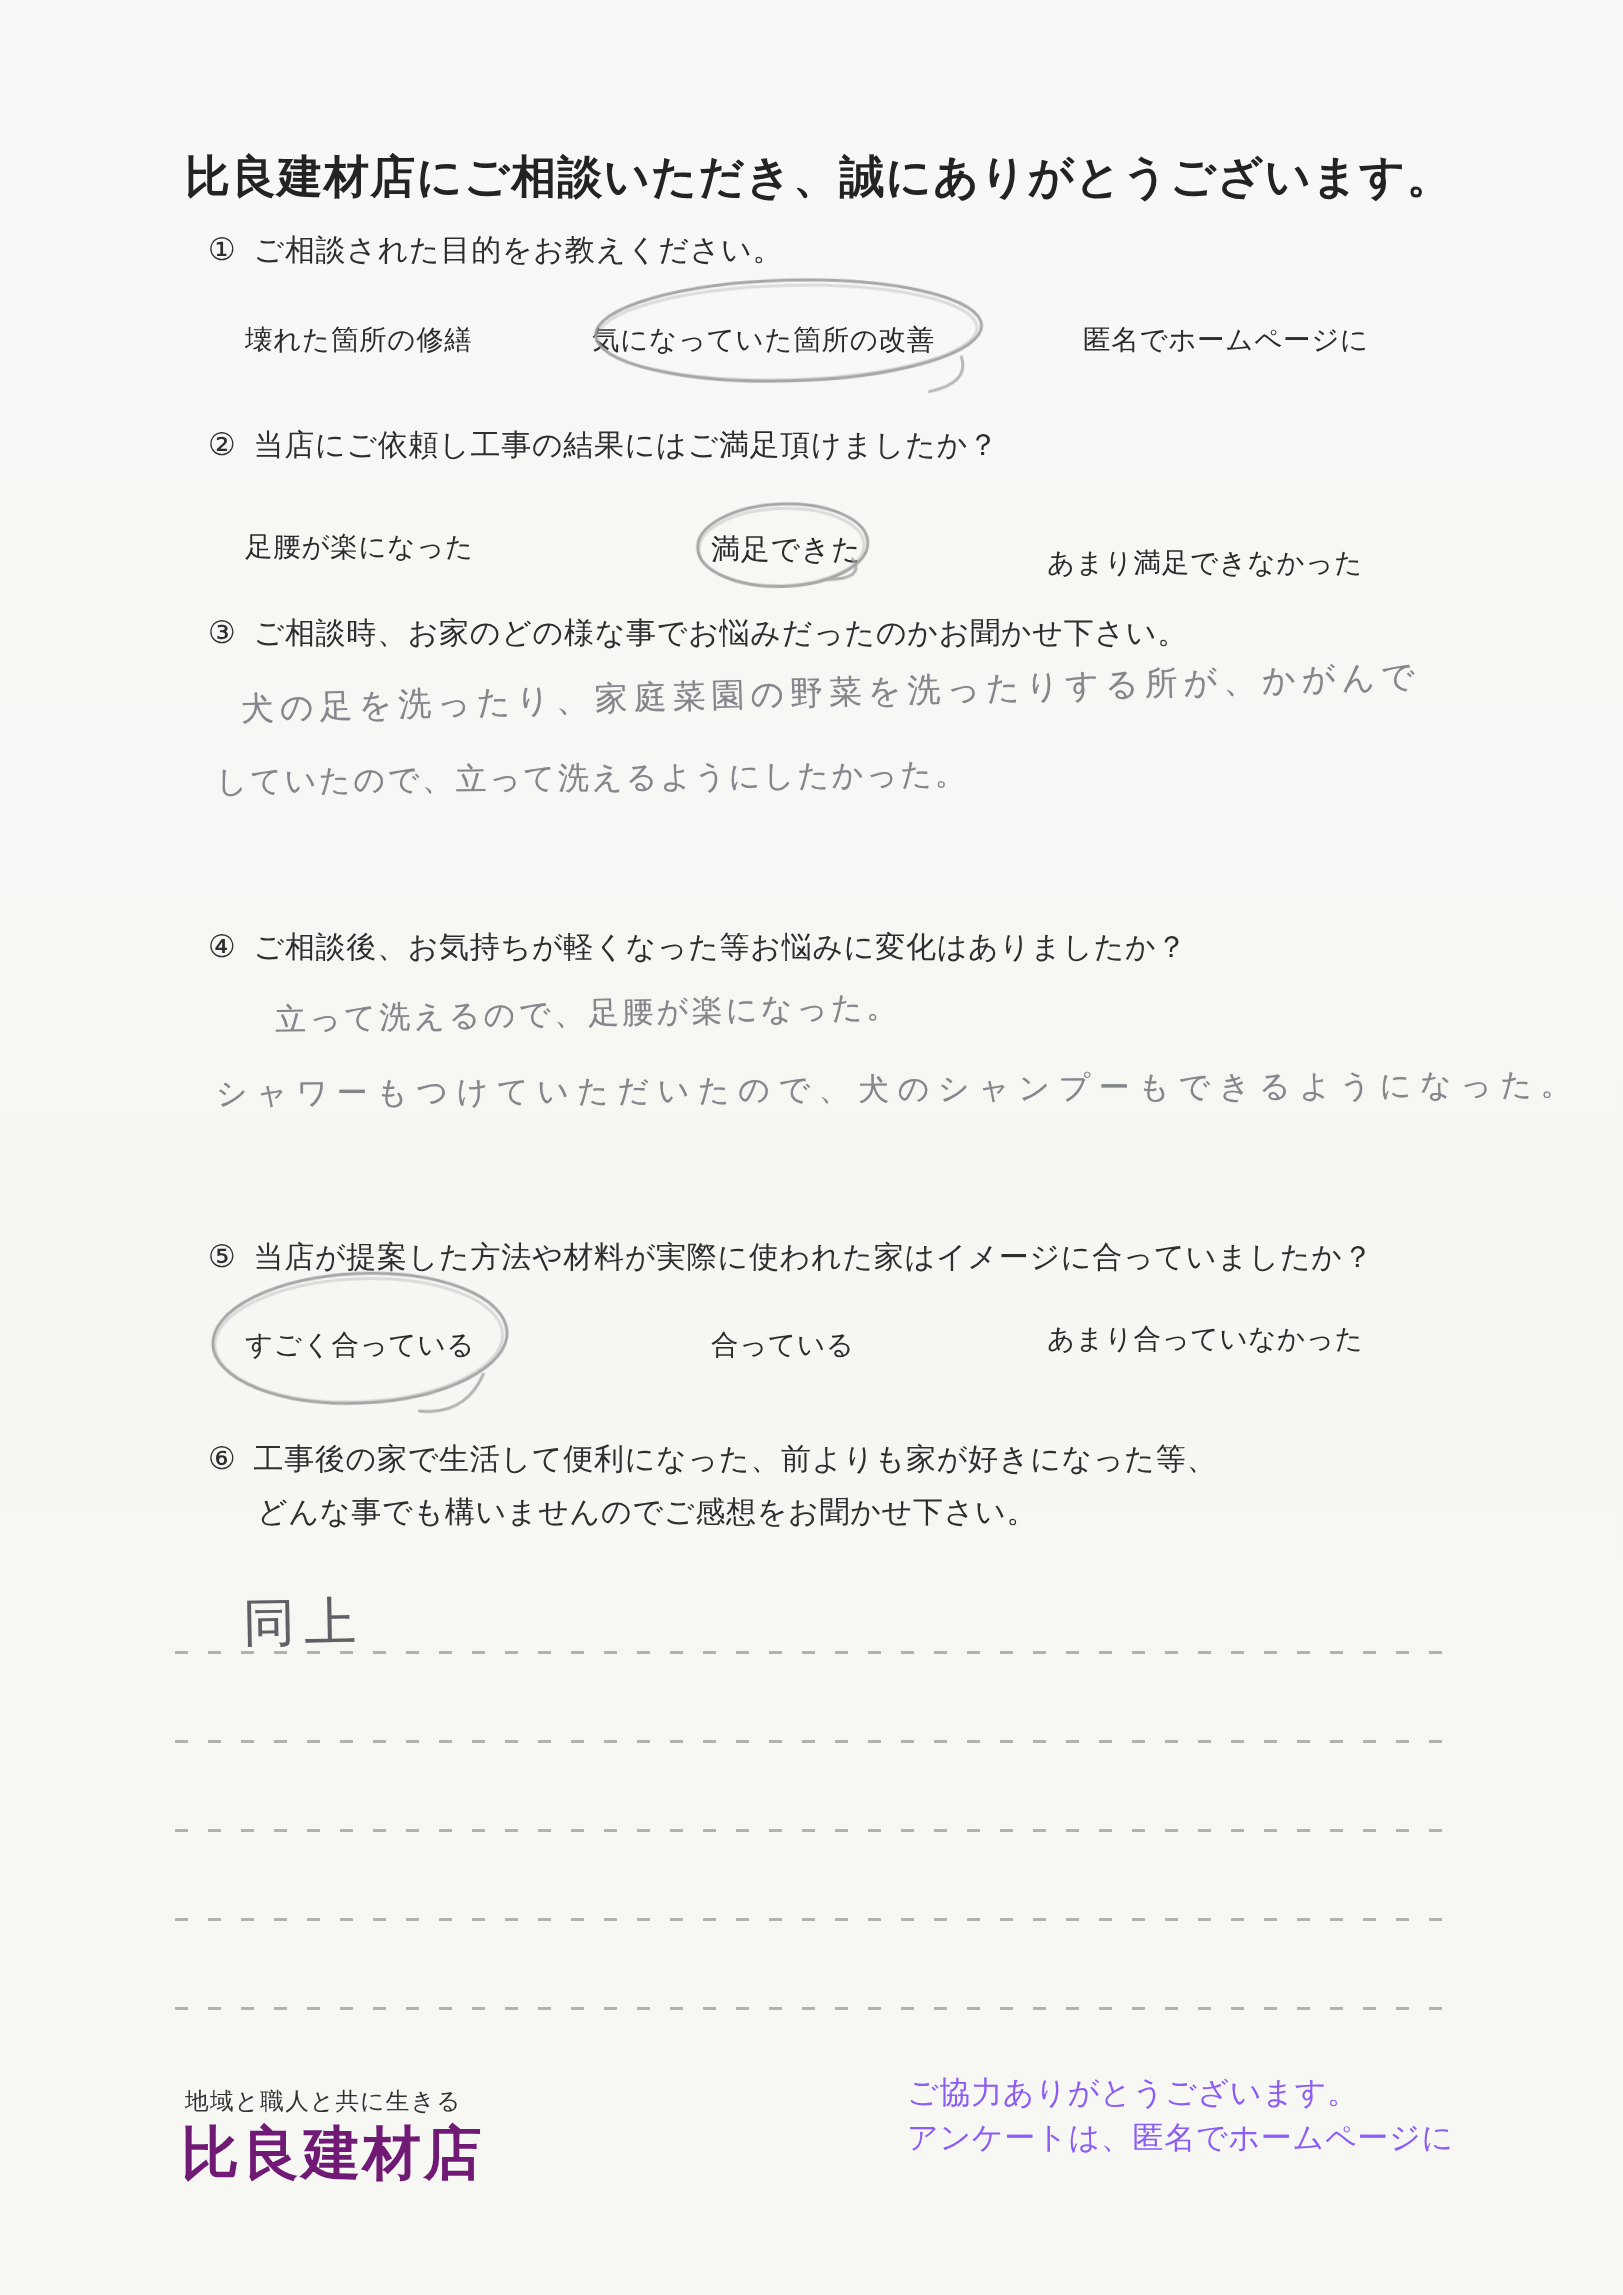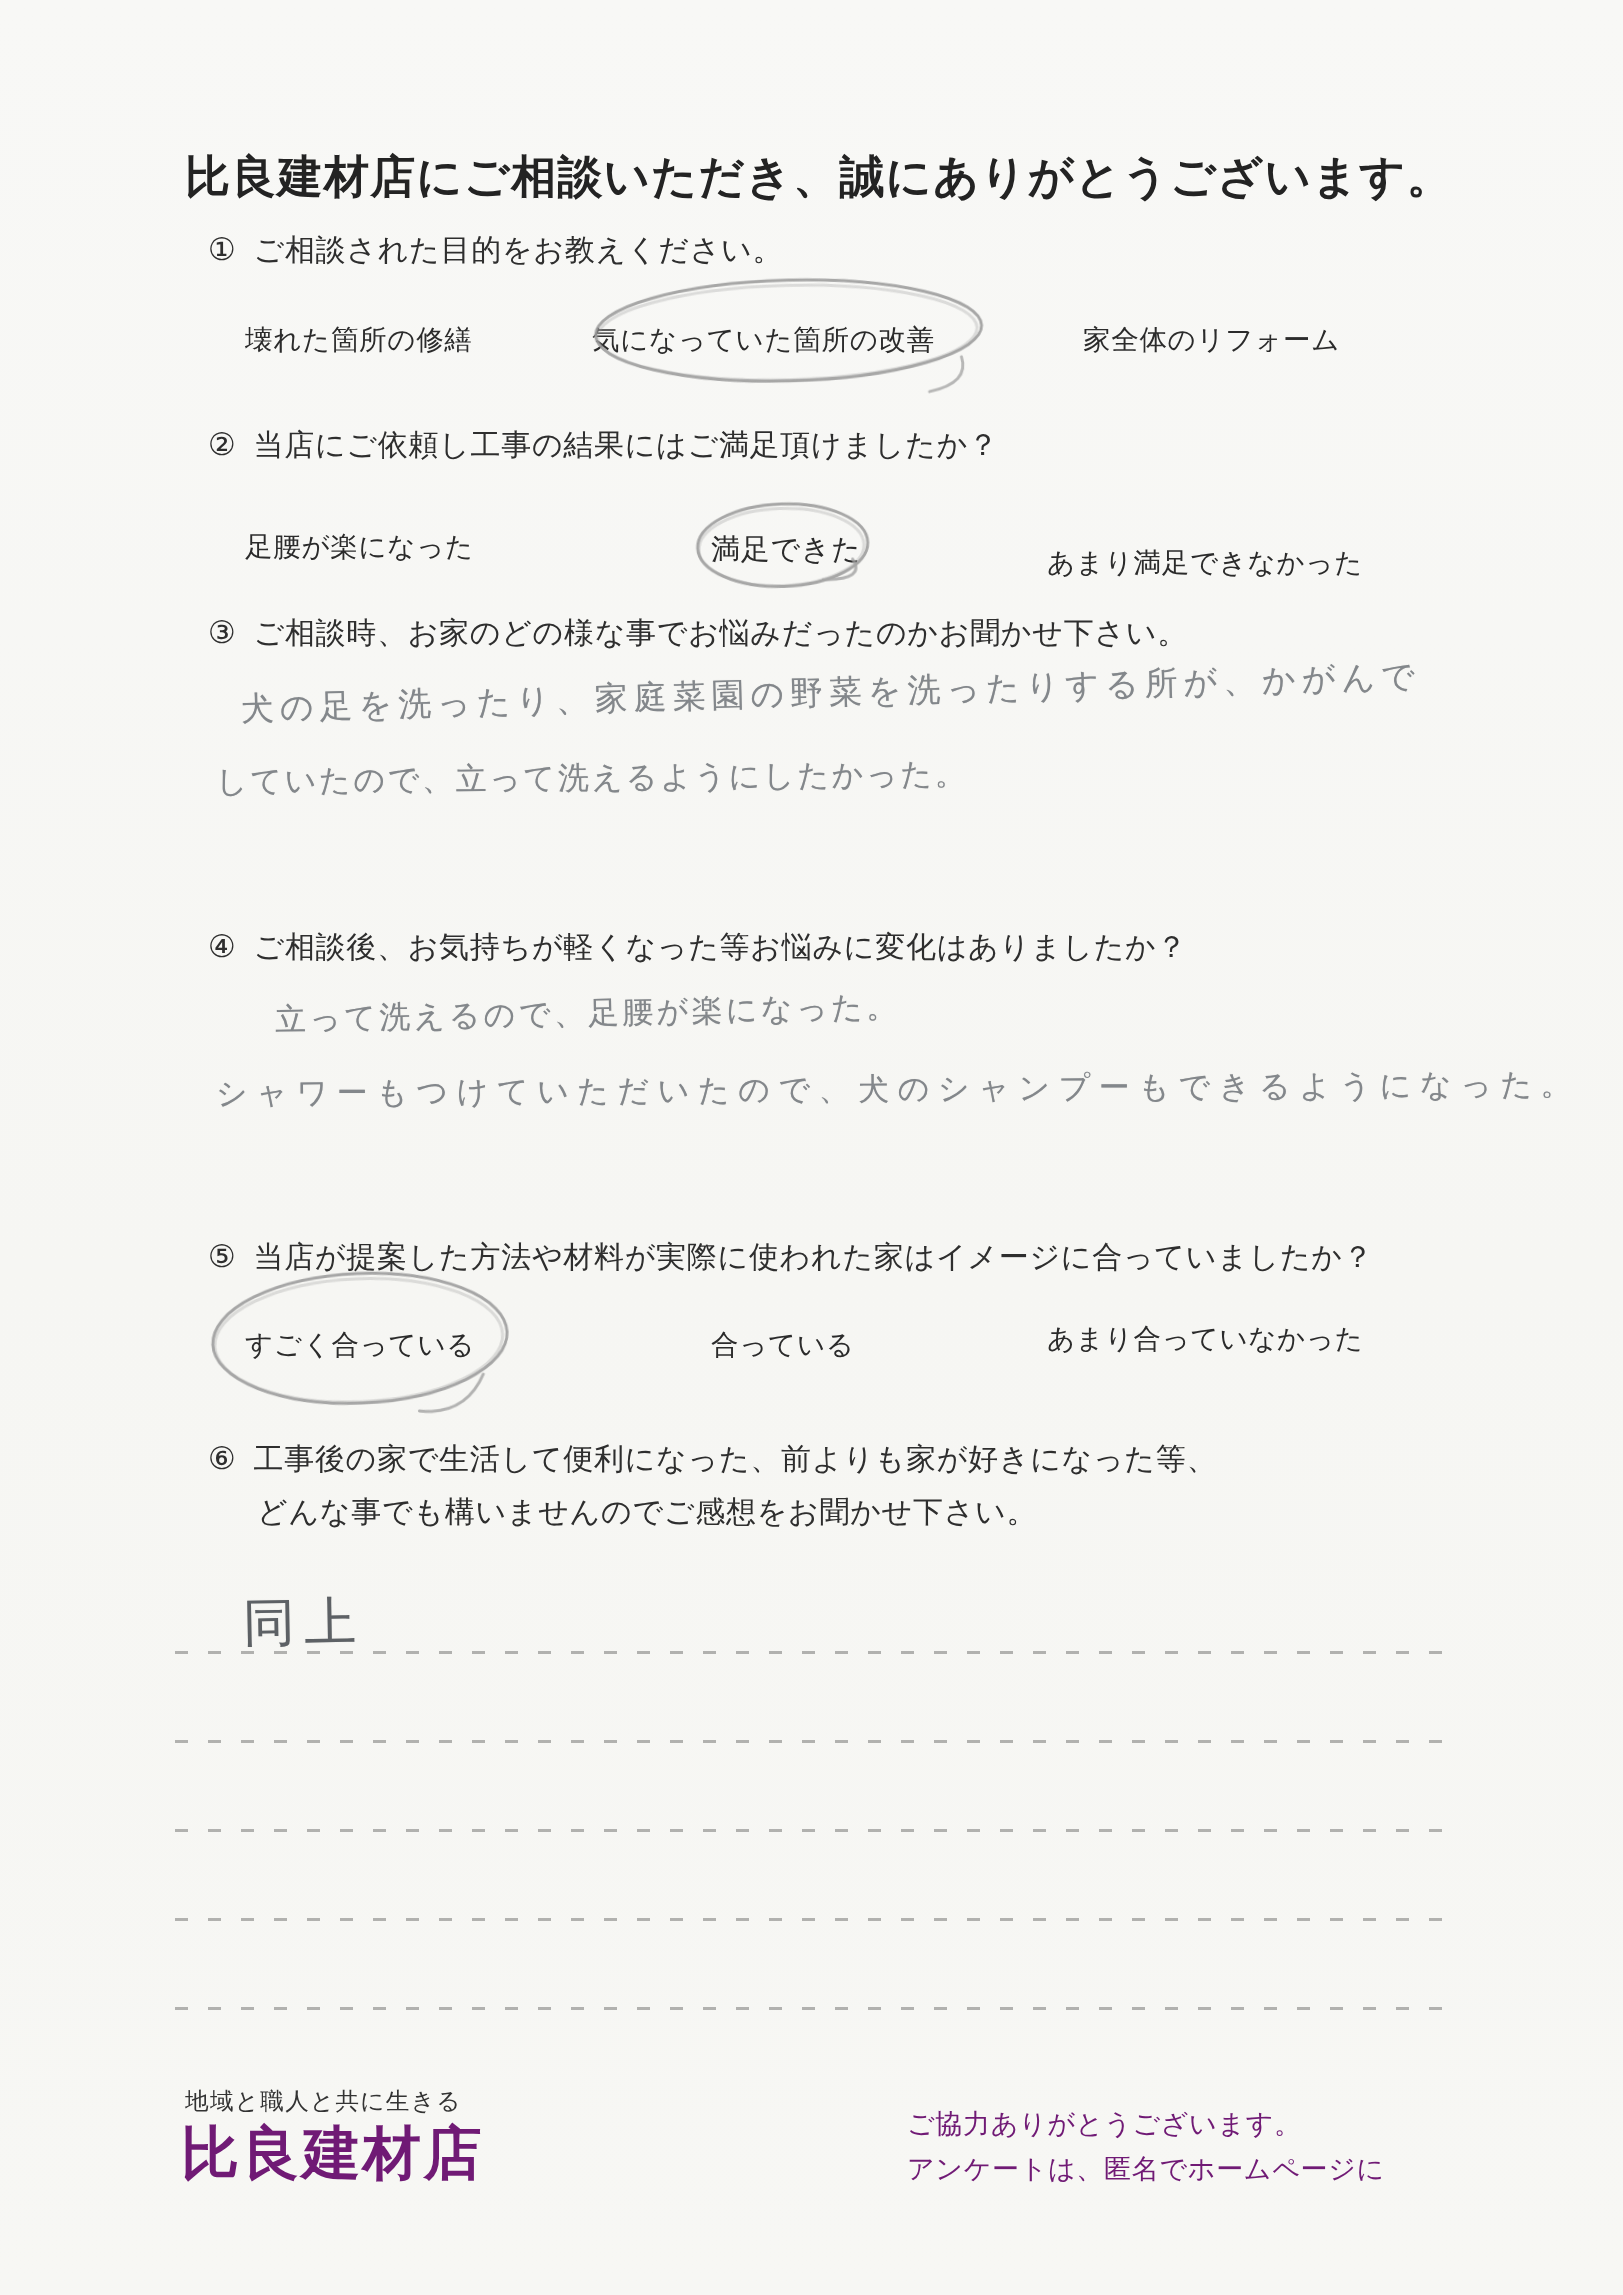--- a/index.html
+++ b/index.html
@@ -27,34 +27,34 @@
   .hw-q4a{font-size:31px;letter-spacing:3.3px;transform:rotate(-1.2deg);}
   .hw-q4b{font-size:31px;letter-spacing:8.5px;transform:rotate(-0.4deg);}
   .hw-q6{font-size:52px;letter-spacing:9.2px;color:#5d6165;transform:rotate(-1deg);}
   .dash{
     height:2.6px;width:1276px;
     background:repeating-linear-gradient(90deg,#9a9a98 0px,#9a9a98 13px,transparent 13px,transparent 33px);
     opacity:.75;
   }
   .tagline{font-size:23.6px;color:#333;letter-spacing:1.3px;}
   .logo{font-size:58px;font-weight:800;color:#701a75;letter-spacing:2.6px;}
-  .note{font-size:27px;color:#701a75;line-height:45px;letter-spacing:0.7px;margin-top:32px;}
+  .note{font-size:31px;color:#8b5cf6;line-height:45px;letter-spacing:0.7px;}
   svg.overlay{position:absolute;left:0;top:0;pointer-events:none;}
 </style>
 </head>
 <body>
 
 <h1 class="abs title" style="left:185px;top:147px;margin:0;">比良建材店にご相談いただき、誠にありがとうございます。</h1>
 
 <div class="abs q-header" style="left:208px;top:230px;">
   <span class="q-num">①</span><span>ご相談された目的をお教えください。</span>
 </div>
 <div class="abs opt" style="left:245px;top:322px;">壊れた箇所の修繕</div>
 <div class="abs opt" style="left:592px;top:322px;">気になっていた箇所の改善</div>
-<div class="abs opt" style="left:1083px;top:322px;">家全体のリフォーム</div>
+<div class="abs opt" style="left:1083px;top:322px;">匿名でホームページに</div>
 
 <div class="abs q-header" style="left:208px;top:425px;">
   <span class="q-num">②</span><span>当店にご依頼し工事の結果にはご満足頂けましたか？</span>
 </div>
 <div class="abs opt" style="left:245px;top:529px;">足腰が楽になった</div>
 <div class="abs opt opt-mid" style="left:711px;top:530px;">満足できた</div>
 <div class="abs opt" style="left:1047px;top:529px;margin-top:16px;">あまり満足できなかった</div>
 
 <div class="abs q-header" style="left:208px;top:613px;">
   <span class="q-num">③</span><span>ご相談時、お家のどの様な事でお悩みだったのかお聞かせ下さい。</span>

